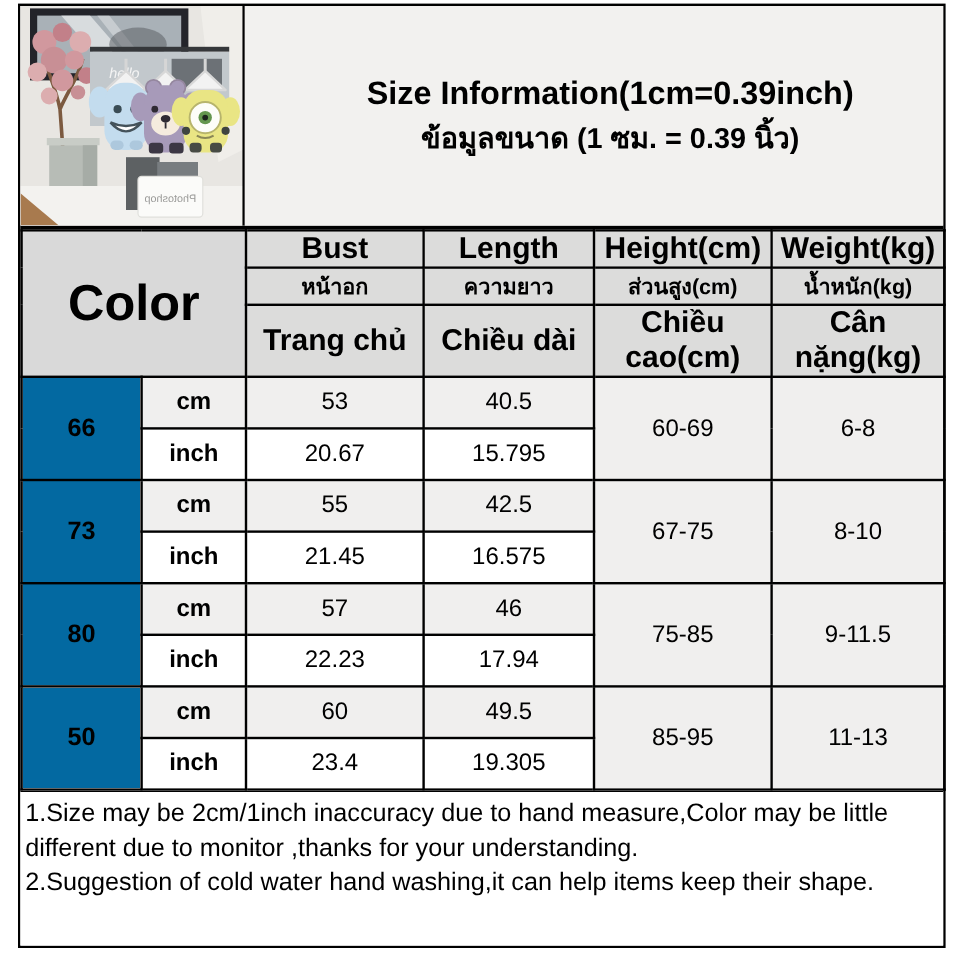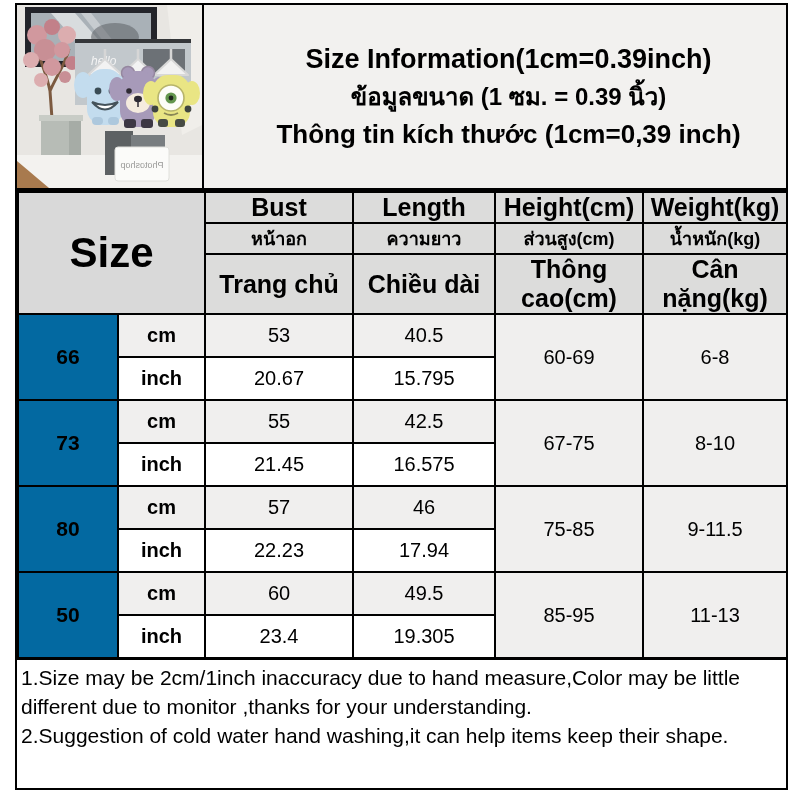--- a/index.html
+++ b/index.html
@@ -142,51 +142,50 @@
         </g>
         <g>
           <rect x="98" y="142" width="54" height="34" rx="3" fill="#fbfbf9" stroke="#e0e0dc"></rect>
           <text transform="translate(125,163) scale(-1,1)" text-anchor="middle" font-size="9" fill="#9a9a98">Photoshop</text>
         </g>
       </svg>
     </div>
     <div class="title-area">
       <div class="t-en">Size Information(1cm=0.39inch)</div>
       <div class="t-th">ข้อมูลขนาด (1 ซม. = 0.39 นิ้ว)</div>
-      <div class="t-vi">Thông tin kích thước (1cm=0,39 inch)</div>
     </div>
   </div>
 
   <table class="size-table">
     <colgroup>
       <col class="c-size">
         <col class="c-unit">
         <col class="c-bust">
       <col class="c-len">
         <col class="c-hgt">
         <col class="c-wgt">
     </colgroup>
     <tbody>
       <tr class="hr">
-        <td class="size-cell" rowspan="3" colspan="2">Size</td>
+        <td class="size-cell" rowspan="3" colspan="2">Color</td>
         <td class="hdr">Bust</td>
         <td class="hdr">Length</td>
         <td class="hdr">Height(cm)</td>
         <td class="hdr">Weight(kg)</td>
       </tr>
       <tr class="hr">
         <td class="hdr-th">หน้าอก</td>
         <td class="hdr-th">ความยาว</td>
         <td class="hdr-th">ส่วนสูง(cm)</td>
         <td class="hdr-th">น้ำหนัก(kg)</td>
       </tr>
       <tr class="hr">
         <td class="hdr">Trang chủ</td>
         <td class="hdr">Chiều dài</td>
-        <td class="hdr">Thông cao(cm)</td>
+        <td class="hdr">Chiều cao(cm)</td>
         <td class="hdr">Cân nặng(kg)</td>
       </tr>
 
       <tr class="dr">
         <td class="size-num" rowspan="2">66</td>
         <td class="unit shade">cm</td>
         <td class="val shade">53</td>
         <td class="val shade">40.5</td>
         <td class="val shade" rowspan="2">60-69</td>
         <td class="val shade" rowspan="2">6-8</td>

